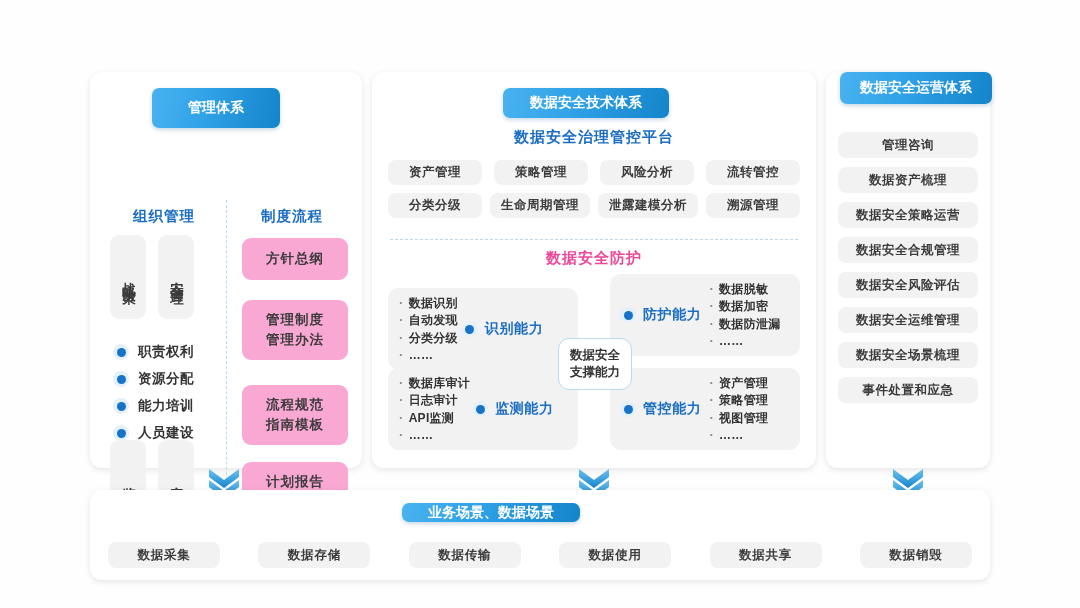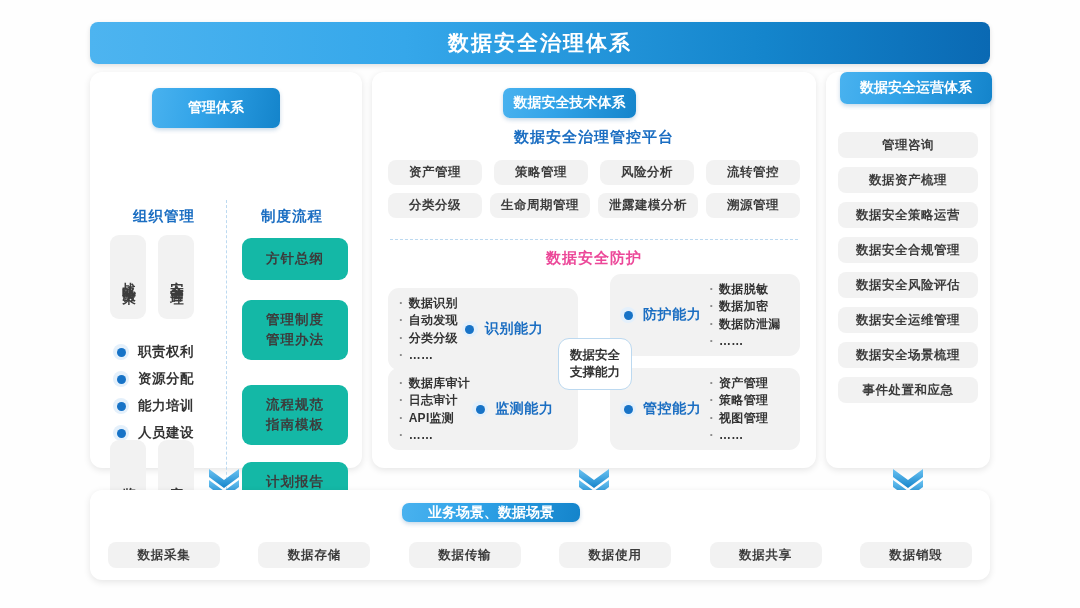--- a/index.html
+++ b/index.html
@@ -36,21 +36,21 @@
 
   
   .badge{
     border-radius:7px;color:#fff;font-weight:bold;font-size:14px;
     display:flex;align-items:center;justify-content:center;
     background:linear-gradient(100deg,#49b2ef 0%,#31a3e8 40%,#1484cb 100%);
     box-shadow:0 2px 4px rgba(0,80,150,.22);
     position:absolute;
   }
   #badge-left{left:62px;top:16px;width:128px;height:40px;}
-  #badge-mid{left:131px;top:16px;width:133px;height:30px;}
+  #badge-mid{left:131px;top:16px;width:166px;height:30px;}
   #badge-right{left:14px;top:0;width:152px;height:32px;}
   #badge-bottom{left:312px;top:13px;width:178px;height:19px;}
 
   
   .sub-head{
     position:absolute;color:#1b6ec2;font-size:14.5px;font-weight:bold;
     letter-spacing:1px;
   }
   #lp-head-org{left:24px;top:135px;width:100px;text-align:center;}
   #lp-head-proc{left:152px;top:135px;width:100px;text-align:center;}
@@ -77,21 +77,21 @@
     width:16px;height:16px;border-radius:50%;
     background:#e4f0fb;display:flex;align-items:center;justify-content:center;
     flex:0 0 auto;
   }
   .bullet::after{
     content:"";width:9px;height:9px;border-radius:50%;background:#1773c7;
   }
   .bullet-row .lbl{color:#333;font-size:13.5px;font-weight:bold;letter-spacing:.5px;}
 
   .pbox{
-    position:absolute;background:#14b8a6;border-radius:9px;
+    position:absolute;background:#f9a8d4;border-radius:9px;
     display:flex;flex-direction:column;align-items:center;justify-content:center;
     color:#3c3c3c;font-size:13.5px;font-weight:bold;letter-spacing:1px;line-height:1.5;
   }
   #lp-pb-1{left:152px;top:166px;width:106px;height:42px;}
   #lp-pb-2{left:152px;top:228px;width:106px;height:60px;}
   #lp-pb-3{left:152px;top:313px;width:106px;height:60px;}
   #lp-pb-4{left:152px;top:390px;width:106px;height:60px;}
 
   
   #mp-platform-title{
@@ -165,23 +165,20 @@
   
   .arrow{position:absolute;width:34px;height:34px;}
 
   .pd{position:relative;width:100%;height:100%;}
 </style>
 </head>
 <body>
 
 <div class="canvas">
 
-  <div class="title-bar">
-    <span class="t">数据安全治理体系</span>
-  </div>
 
   <div class="panel" id="panel-left">
     <div class="pd">
       <div class="badge" id="badge-left">
         <span>管理体系</span>
       </div>
 
       <div class="sub-head" id="lp-head-org">组织管理</div>
       <div class="sub-head" id="lp-head-proc">制度流程</div>
 

